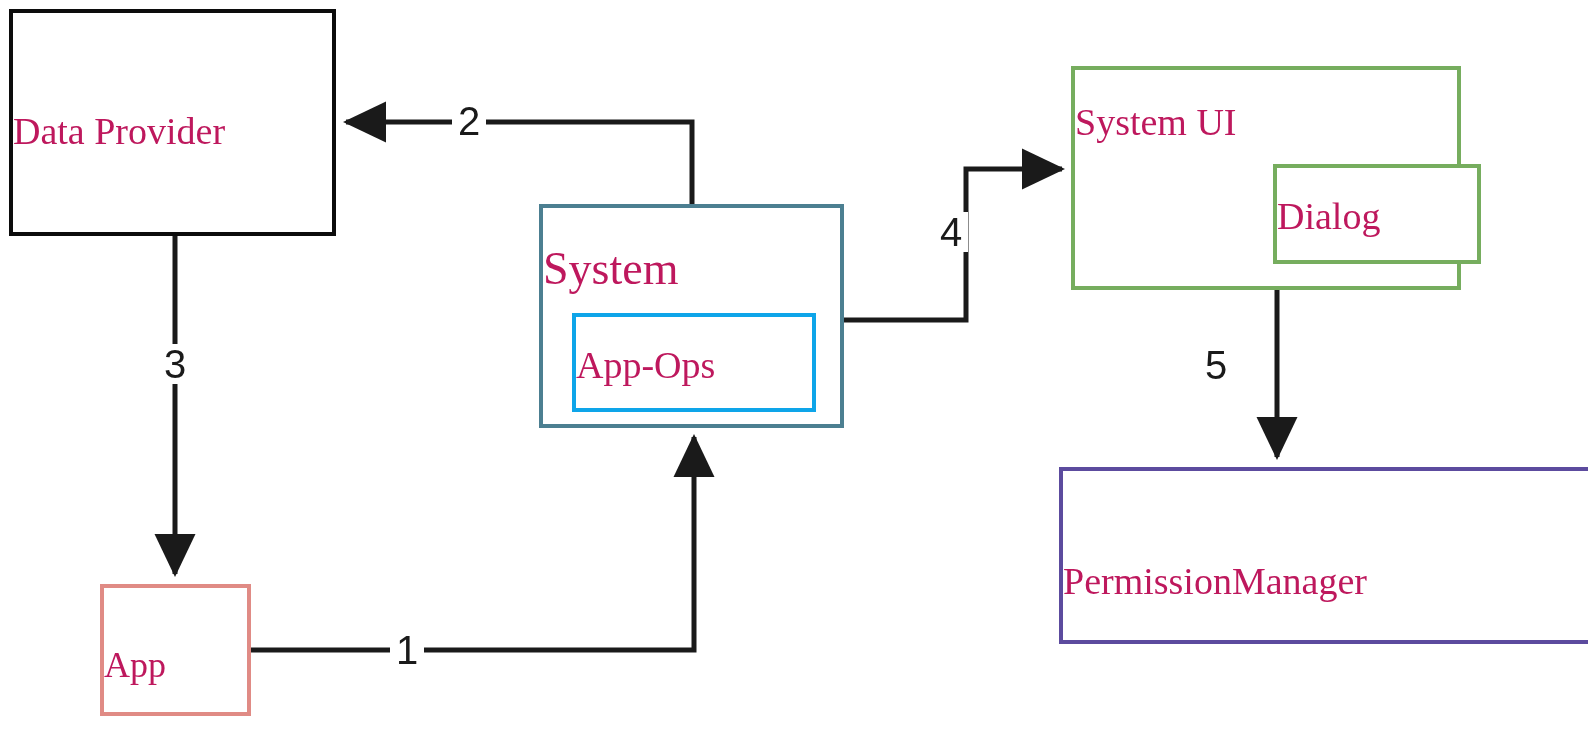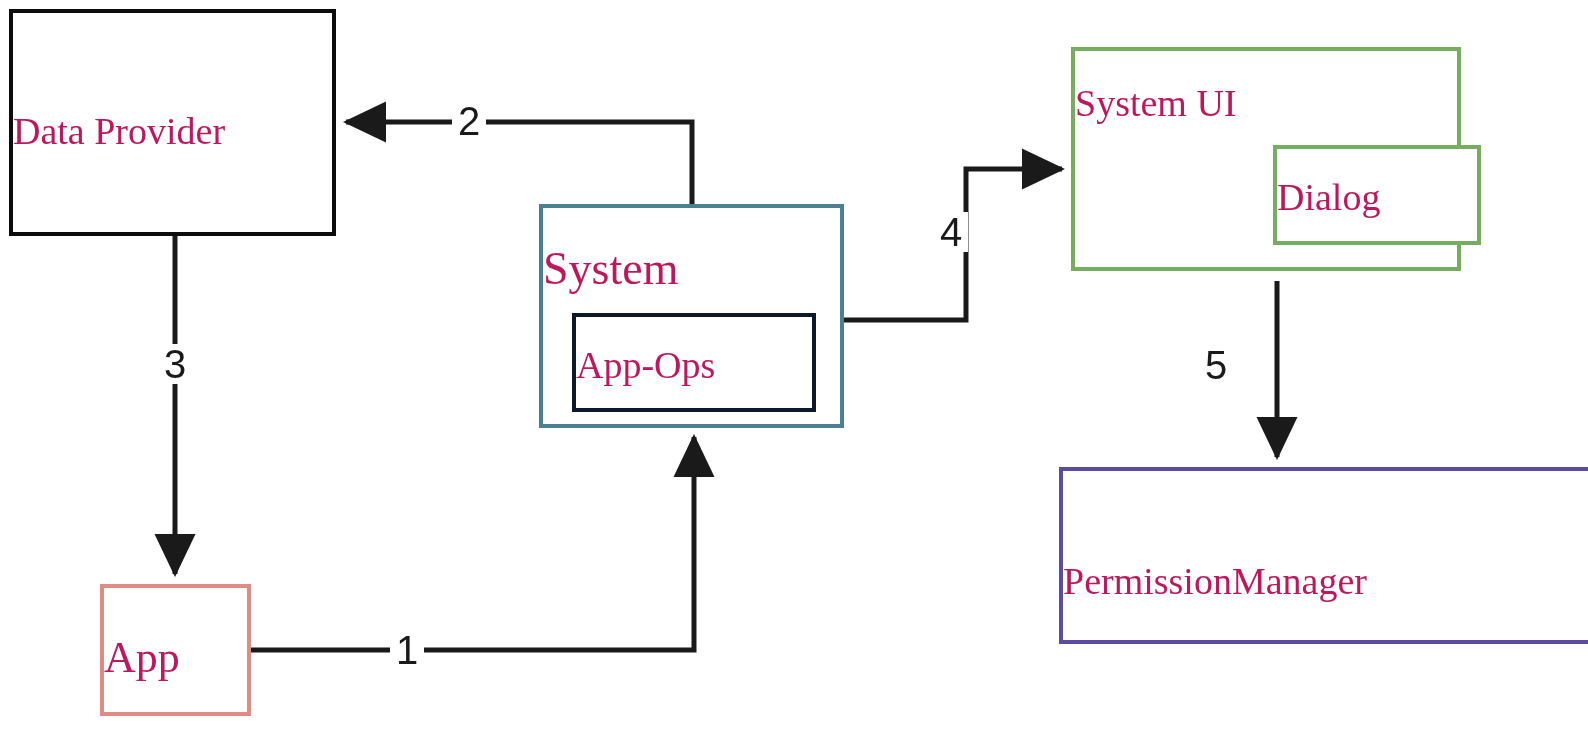--- a/index.html
+++ b/index.html
@@ -38,38 +38,38 @@
     border: 4px solid #0c0c0c;
   }
   #node-data-provider .node-label {
     top: 96px; font-size: 38px;
   }
   #node-app {
     left: 100px; top: 584px; width: 151px; height: 132px;
     border: 4px solid #e08b85;
   }
   #node-app .node-label {
-    top: 44px; font-size: 44px;
+    top: 56px; font-size: 36px;
   }
   #node-system {
     left: 539px; top: 204px; width: 305px; height: 224px;
     border: 4px solid #4c7f91;
   }
   #node-system .node-label {
     top: 34px; font-size: 46px;
   }
   #node-app-ops {
     left: 29px; top: 105px; width: 244px; height: 99px;
-    border: 4px solid #0f172a;
+    border: 4px solid #0ea5e9;
   }
   #node-app-ops .node-label {
     top: 26px; font-size: 38px;
   }
   #node-system-ui {
-    left: 1071px; top: 47px; width: 390px; height: 224px;
+    left: 1071px; top: 66px; width: 390px; height: 224px;
     border: 4px solid #76ad5e;
   }
   #node-system-ui .node-label {
     top: 30px; font-size: 38px;
   }
   #node-dialog {
     left: 198px; top: 94px; width: 208px; height: 100px;
     border: 4px solid #76ad5e;
     padding-left: 32px;
   }

